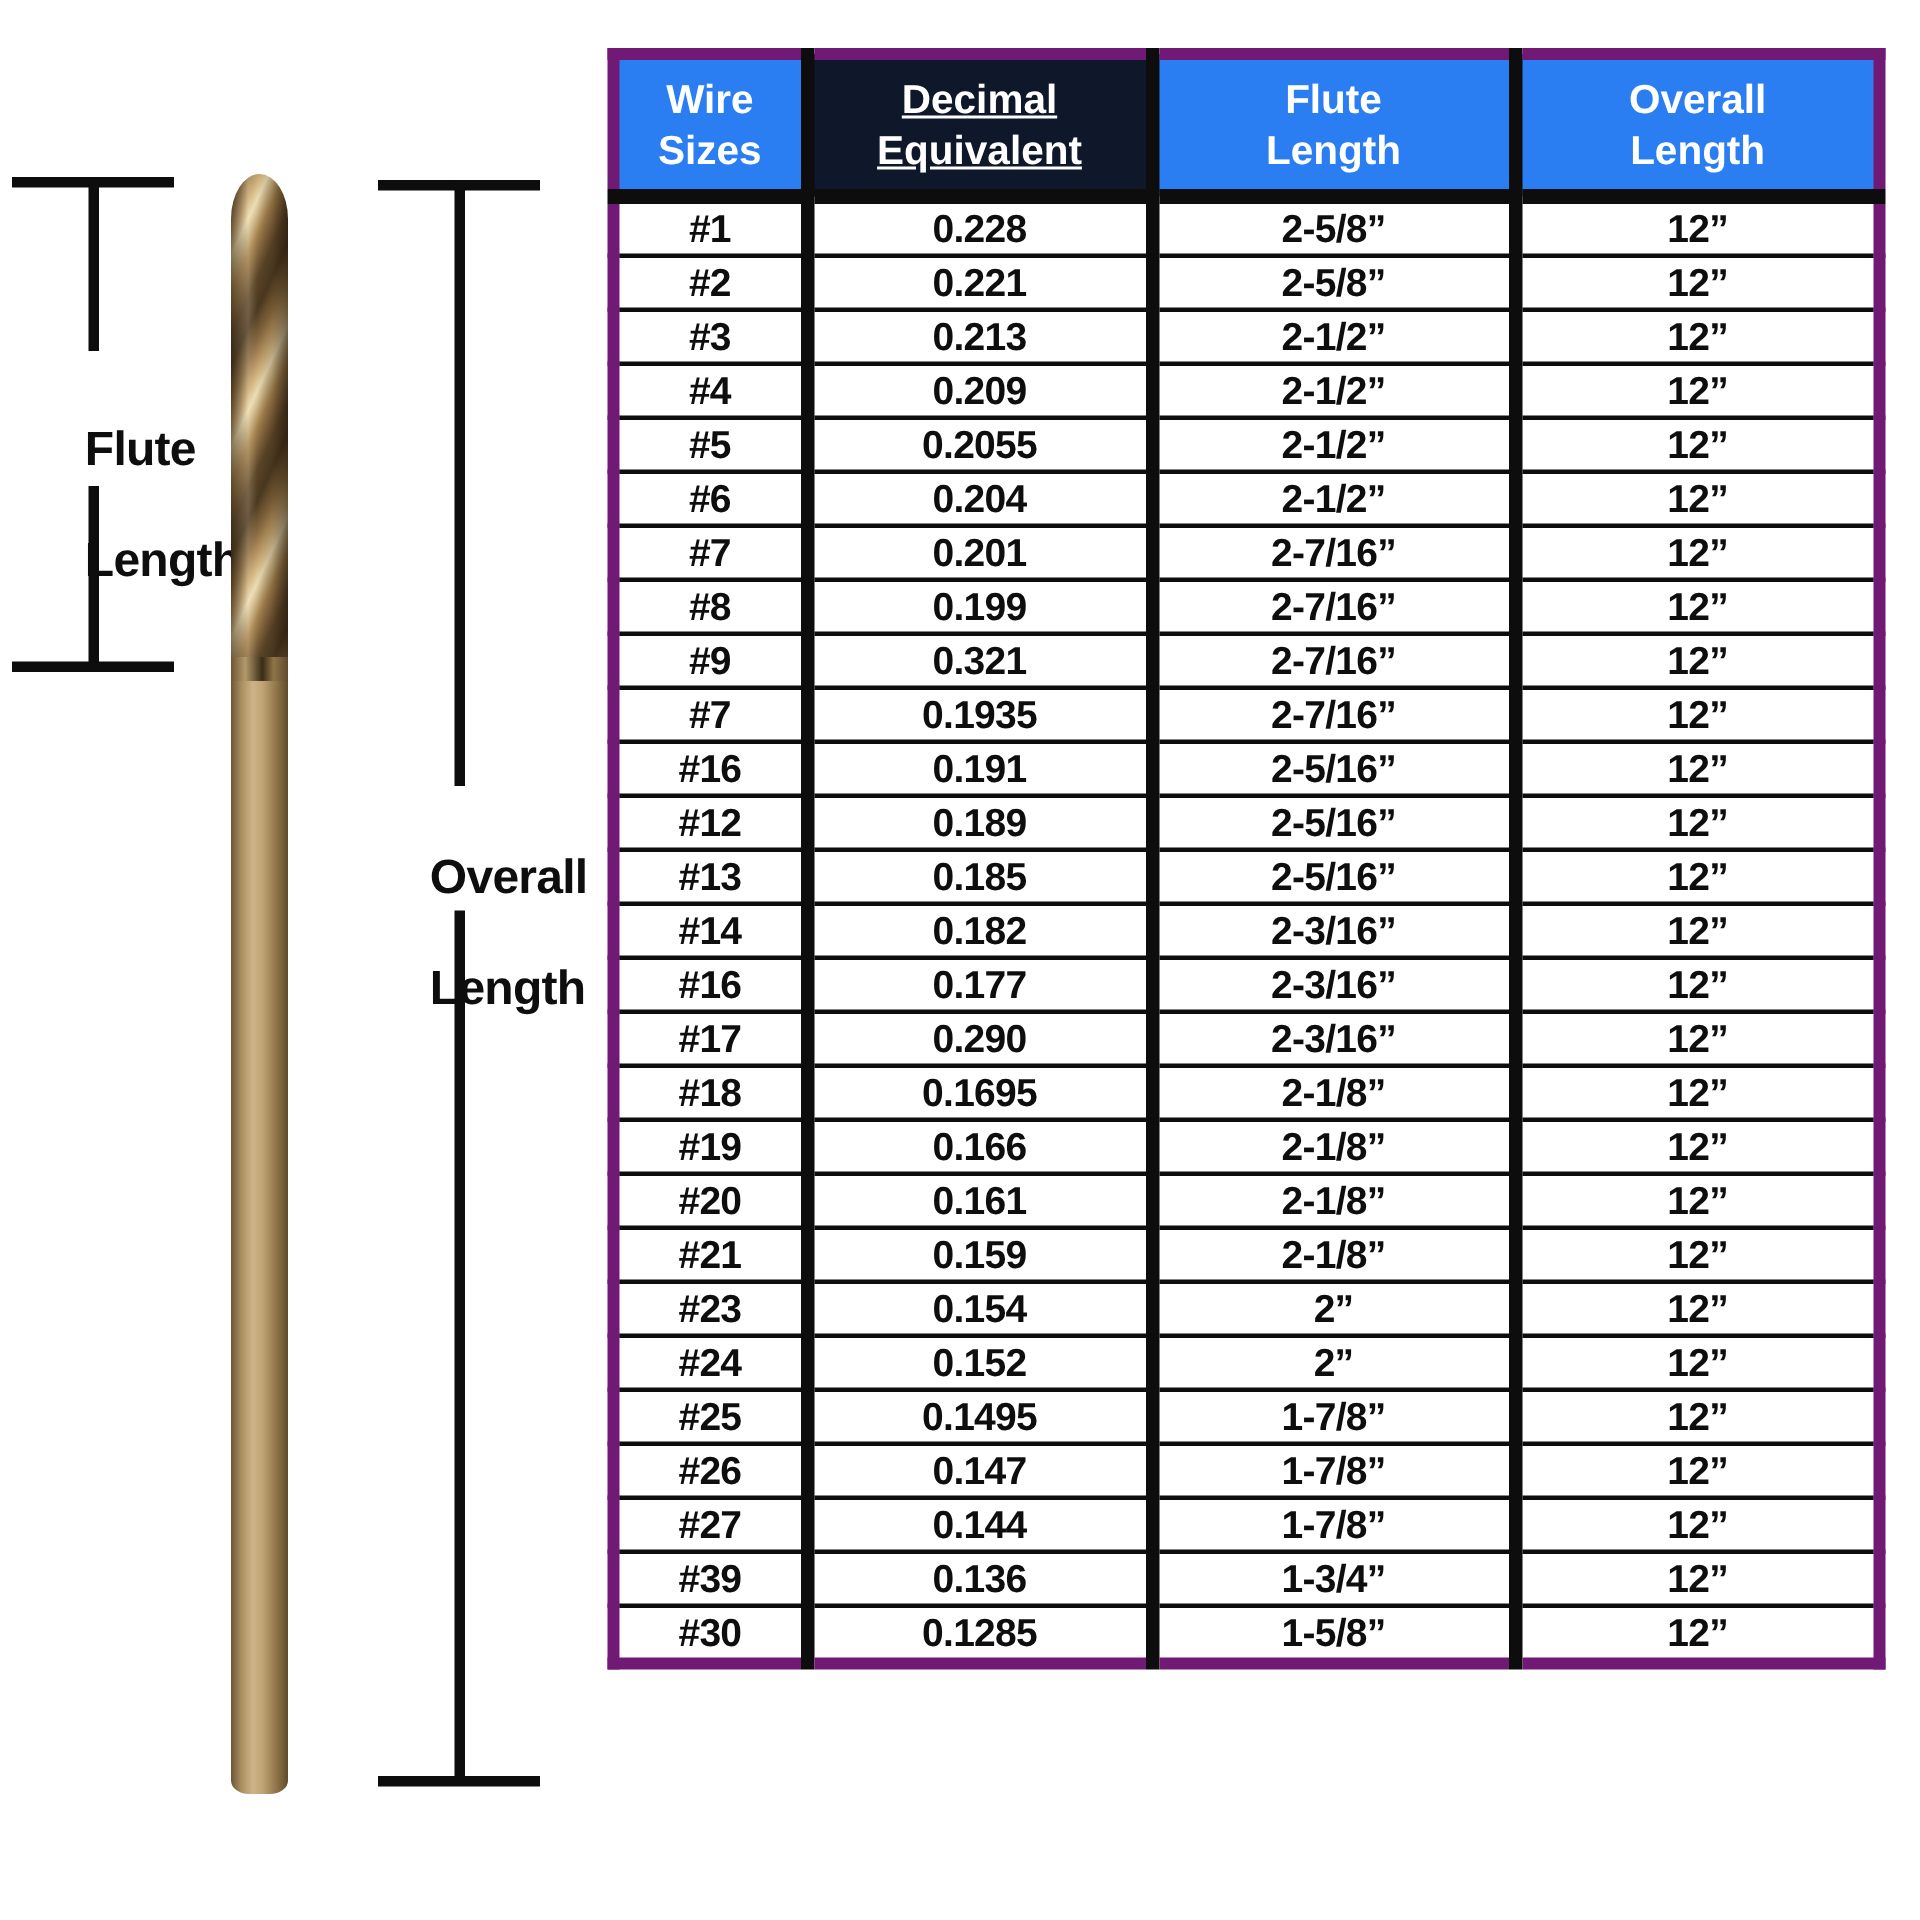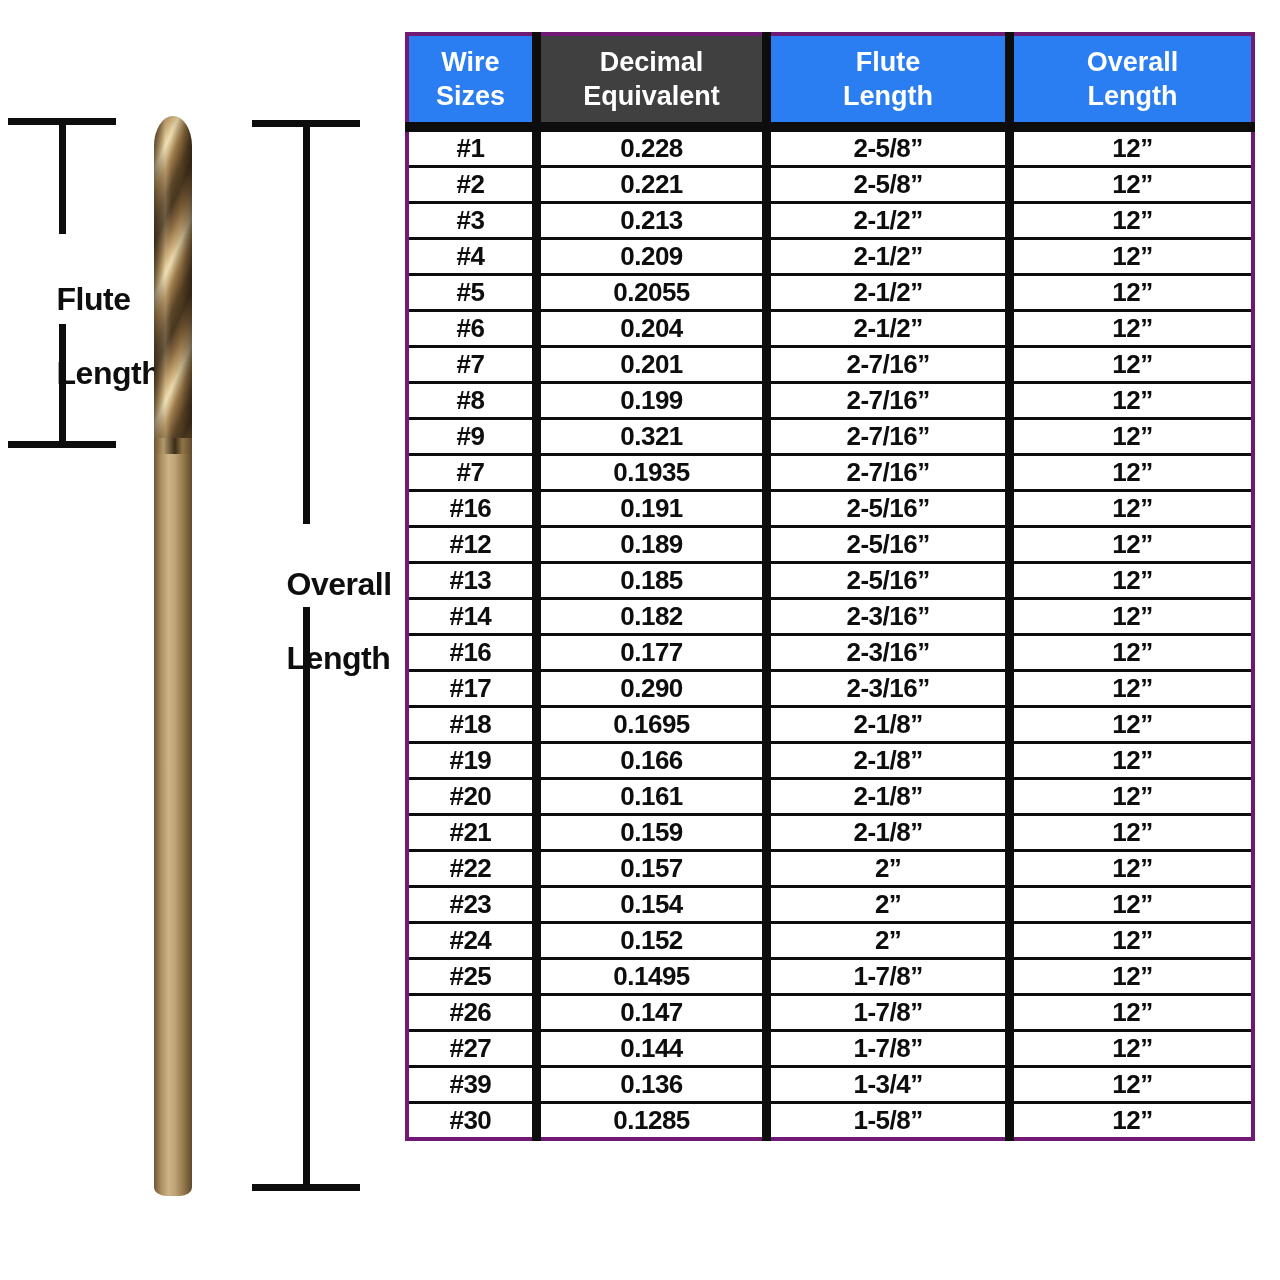--- a/index.html
+++ b/index.html
@@ -32,21 +32,21 @@
   }
   #drill .shank {
     position:absolute; left:0; top:338px; width:38px; height:742px;
     background: linear-gradient(90deg, #6e5636, #a98e60 18%, #cdb488 38%, #c0a476 55%, #8f7448 80%, #5f4a2c);
     border-radius: 0 0 12px 12px / 0 0 9px 9px;
   }
   
   #spec-table {
     position:absolute; left:405px; top:32px; width:850px;
     border-collapse:collapse; table-layout:fixed;
-    border:4px solid #701a75;
+    border:8px solid #701a75;
   }
   #spec-table th {
     height:84px; border-bottom:10px solid #0d0d0d;
     color:#ffffff; font-size:27px; font-weight:800; line-height:34px;
     text-align:center; vertical-align:middle; letter-spacing:0px;
   }
   #spec-table th + th, #spec-table td + td { border-left:9px solid #0d0d0d; }
   #spec-table td {
     height:33px; border-top:3px solid #0d0d0d;
     text-align:center; vertical-align:middle;
@@ -91,21 +91,21 @@
       <col style="width:230px">
       <col style="width:242px">
       <col style="width:243px">
   </colgroup>
   <thead>
     <tr>
       <th style="background: rgb(43, 126, 242); color: rgb(255, 255, 255);">
         <span class="hdr-line">Wire</span>
         <span class="hdr-line">Sizes</span>
       </th>
-      <th style="background: #404040; color: rgb(255, 255, 255);">
+      <th style="background: #0f172a; color: rgb(255, 255, 255); text-decoration: underline;">
         <span class="hdr-line">Decimal</span>
         <span class="hdr-line">Equivalent</span>
       </th>
       <th style="background: rgb(43, 126, 242); color: rgb(255, 255, 255);">
         <span class="hdr-line">Flute</span>
         <span class="hdr-line">Length</span>
       </th>
       <th style="background: rgb(43, 126, 242); color: rgb(255, 255, 255);">
         <span class="hdr-line">Overall</span>
         <span class="hdr-line">Length</span>
@@ -227,26 +227,20 @@
         <td>2-1/8”</td>
         <td>12”</td>
       </tr>
       <tr>
         <td>#21</td>
         <td>0.159</td>
         <td>2-1/8”</td>
         <td>12”</td>
       </tr>
       <tr>
-        <td>#22</td>
-        <td>0.157</td>
-        <td>2”</td>
-        <td>12”</td>
-      </tr>
-      <tr>
         <td>#23</td>
         <td>0.154</td>
         <td>2”</td>
         <td>12”</td>
       </tr>
       <tr>
         <td>#24</td>
         <td>0.152</td>
         <td>2”</td>
         <td>12”</td>

